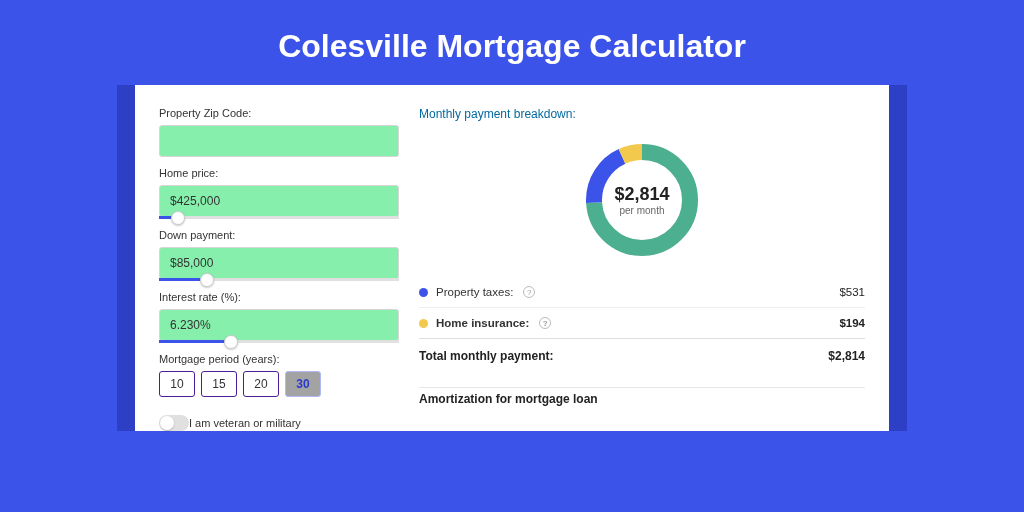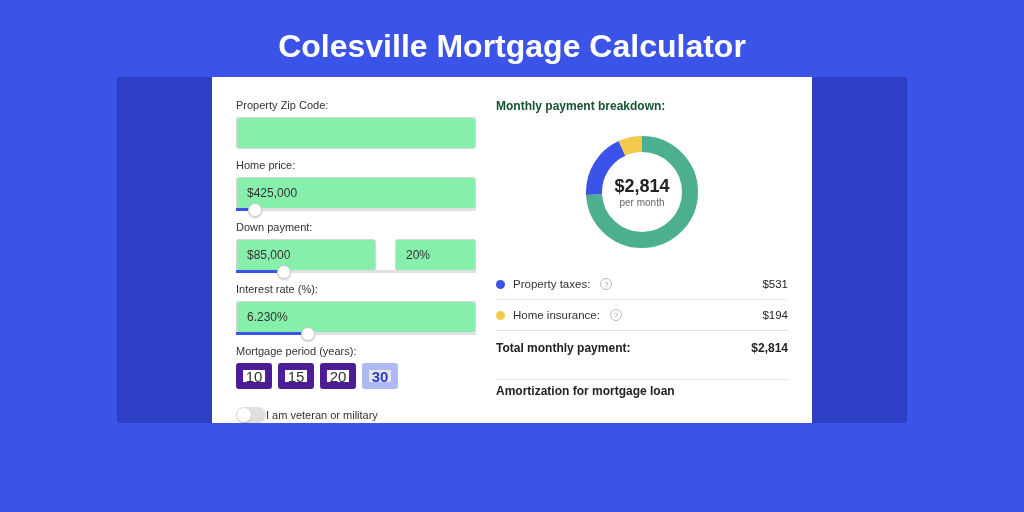--- a/index.html
+++ b/index.html
@@ -18,22 +18,22 @@
     padding: 28px 0 8px 0;
   }
   .outer-shadow {
     background: #2d3fc4;
     margin: 0 auto;
     width: 790px;
     padding: 0 0 0 0;
   }
   .card {
     background: #fff;
-    width: 600px;
-    margin: 4px auto;
+    width: 754px;
+    margin: 12px auto;
     padding: 22px 24px 0 24px;
     display: flex;
     gap: 20px;
   }
   .left-col { width: 240px; flex-shrink: 0; }
   .right-col { flex: 1; }
   .field-label {
     font-size: 11px;
     color: #333;
     margin-bottom: 6px;
@@ -72,32 +72,32 @@
     border-radius: 50%;
     box-shadow: 0 1px 2px rgba(0,0,0,0.2);
   }
   .dp-row { display: flex; gap: 19px; }
   .dp-row .text-input:first-child { flex: 2; }
   .dp-row .text-input:last-child { flex: 1; }
   .period-row { display: flex; gap: 6px; }
   .period-btn {
     width: 36px;
     height: 26px;
-    border: 7px solid #4c1d95;
+    border: 1px solid #4c1d95;
     border-radius: 3px;
     background: #fff;
-    font-size: 15px;
+    font-size: 12px;
     color: #333;
     display: flex;
     align-items: center;
     justify-content: center;
     cursor: pointer;
   }
   .period-btn.active {
-    background: #e5e5e5;
+    background: #a3a3a3;
     border-color: #aeb9f6;
     color: #2a3bc7;
     font-weight: 700;
   }
   .veteran-row {
     display: flex;
     align-items: center;
     margin-top: 18px;
   }
   .toggle {
@@ -111,22 +111,22 @@
     position: absolute;
     left: 1px; top: 1px;
     width: 14px; height: 14px;
     background: #fff;
     border-radius: 50%;
     box-shadow: 0 1px 2px rgba(0,0,0,0.2);
   }
   .veteran-label { font-size: 11px; color: #333; }
   .section-title {
     font-size: 12px;
-    font-weight: 700;
-    color: #14532d;
+    font-weight: 400;
+    color: #0369a1;
     margin-bottom: 12px;
   }
   .donut-wrap {
     display: flex;
     justify-content: center;
     padding: 6px 0 16px 0;
   }
   .donut {
     position: relative;
     width: 122px;
@@ -143,21 +143,21 @@
   }
   .donut-amount { font-size: 18px; font-weight: 700; color: #222; }
   .donut-sub { font-size: 10px; color: #666; }
   .break-row {
     display: flex;
     align-items: center;
     justify-content: space-between;
     padding: 9px 0;
     border-bottom: 1px solid #eee;
   }
-  .break-row:last-of-type { border-bottom: none; }
+  .break-row:last-of-type { border-bottom: none; font-weight: bold; }
   .break-left { display: flex; align-items: center; gap: 8px; font-size: 11.5px; color: #333; }
   .dot { width: 9px; height: 9px; border-radius: 50%; display: inline-block; }
   .info-icon {
     width: 12px; height: 12px;
     border: 1px solid #bbb;
     border-radius: 50%;
     display: inline-flex;
     align-items: center;
     justify-content: center;
     font-size: 8px;
@@ -198,21 +198,20 @@
       <div class="field-label">Home price:</div>
       <input class="text-input" value="$425,000" style="">
       <div class="slider-track">
         <div class="slider-fill" id="hp-fill" style="width: 8%;"></div>
         <div class="slider-thumb" id="hp-thumb" style="left: 8%;"></div>
       </div>
 
       <div class="field-label">Down payment:</div>
       <div class="dp-row">
         <input class="text-input" value="$85,000" style="">
-        <input class="text-input" value="20%" style="">
       </div>
       <div class="slider-track">
         <div class="slider-fill" id="dp-fill" style="width: 20%;"></div>
         <div class="slider-thumb" id="dp-thumb" style="left: 20%;"></div>
       </div>
 
       <div class="field-label">Interest rate (%):</div>
       <input class="text-input" value="6.230%" style="">
       <div class="slider-track">
         <div class="slider-fill" id="ir-fill" style="width: 30%;"></div>

